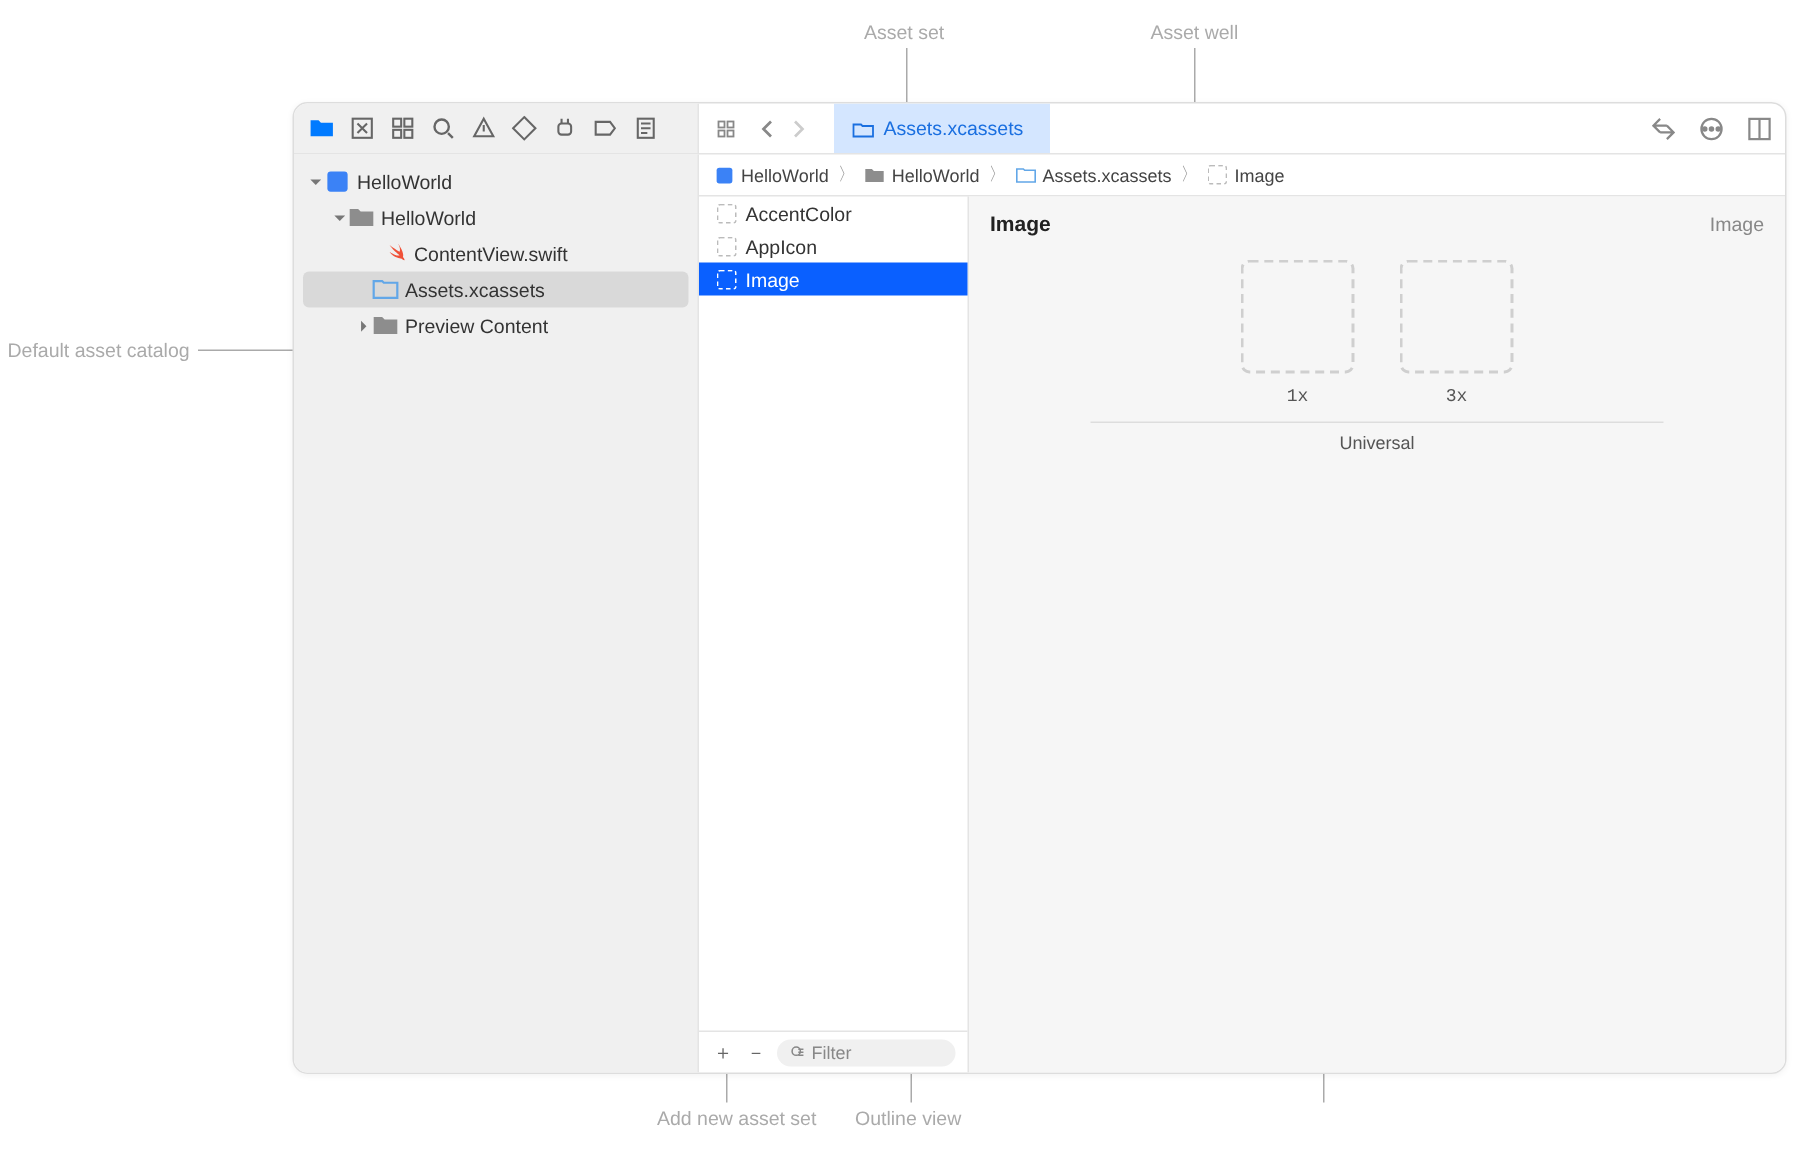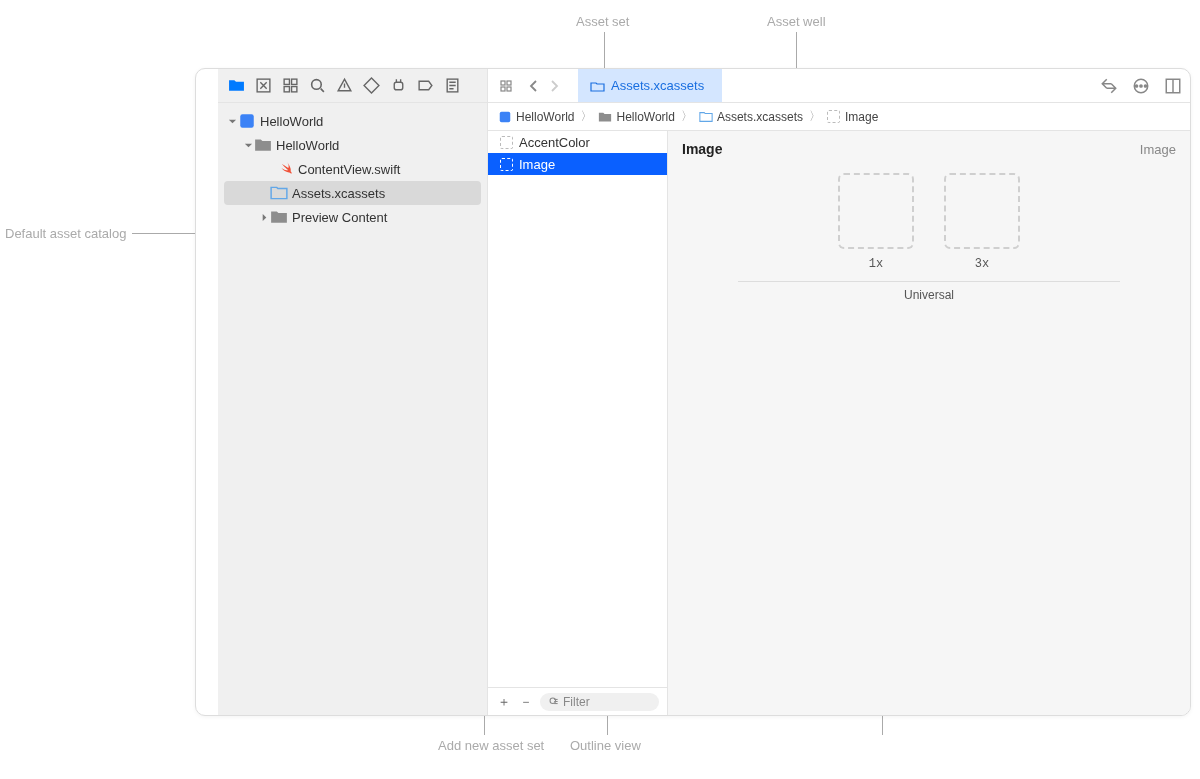--- a/index.html
+++ b/index.html
@@ -28,21 +28,20 @@
     top: 68px;
     width: 996px;
     height: 648px;
     border: 1px solid #ddd;
     border-radius: 10px;
     background: #fff;
     display: flex;
     flex-direction: column;
     overflow: hidden;
     box-shadow: 0 1px 4px rgba(0,0,0,0.05);
-    padding-left: 22px;
   }
   
   .toolbar {
     height: 34px;
     display: flex;
     align-items: stretch;
     border-bottom: 1px solid #e4e4e4;
   }
   .toolbar-left {
     width: 270px;
@@ -410,20 +409,24 @@
       </div>
 
       <div class="editor-body">
 
         <div class="outline">
           <div class="outline-list">
             <div class="outline-row">
               <span class="dashed-box"></span>
               <span>AccentColor</span>
             </div>
+            <div class="outline-row">
+              <span class="dashed-box"></span>
+              <span>AppIcon</span>
+            </div>
             <div class="outline-row selected">
               <span class="dashed-box"></span>
               <span>Image</span>
             </div>
           </div>
           <div class="outline-footer">
             <span class="plusminus">＋</span>
             <span class="plusminus">－</span>
             <div class="filter-pill">
               <svg width="11" height="11" viewBox="0 0 16 16" fill="none" stroke="currentColor" stroke-width="1.5">

